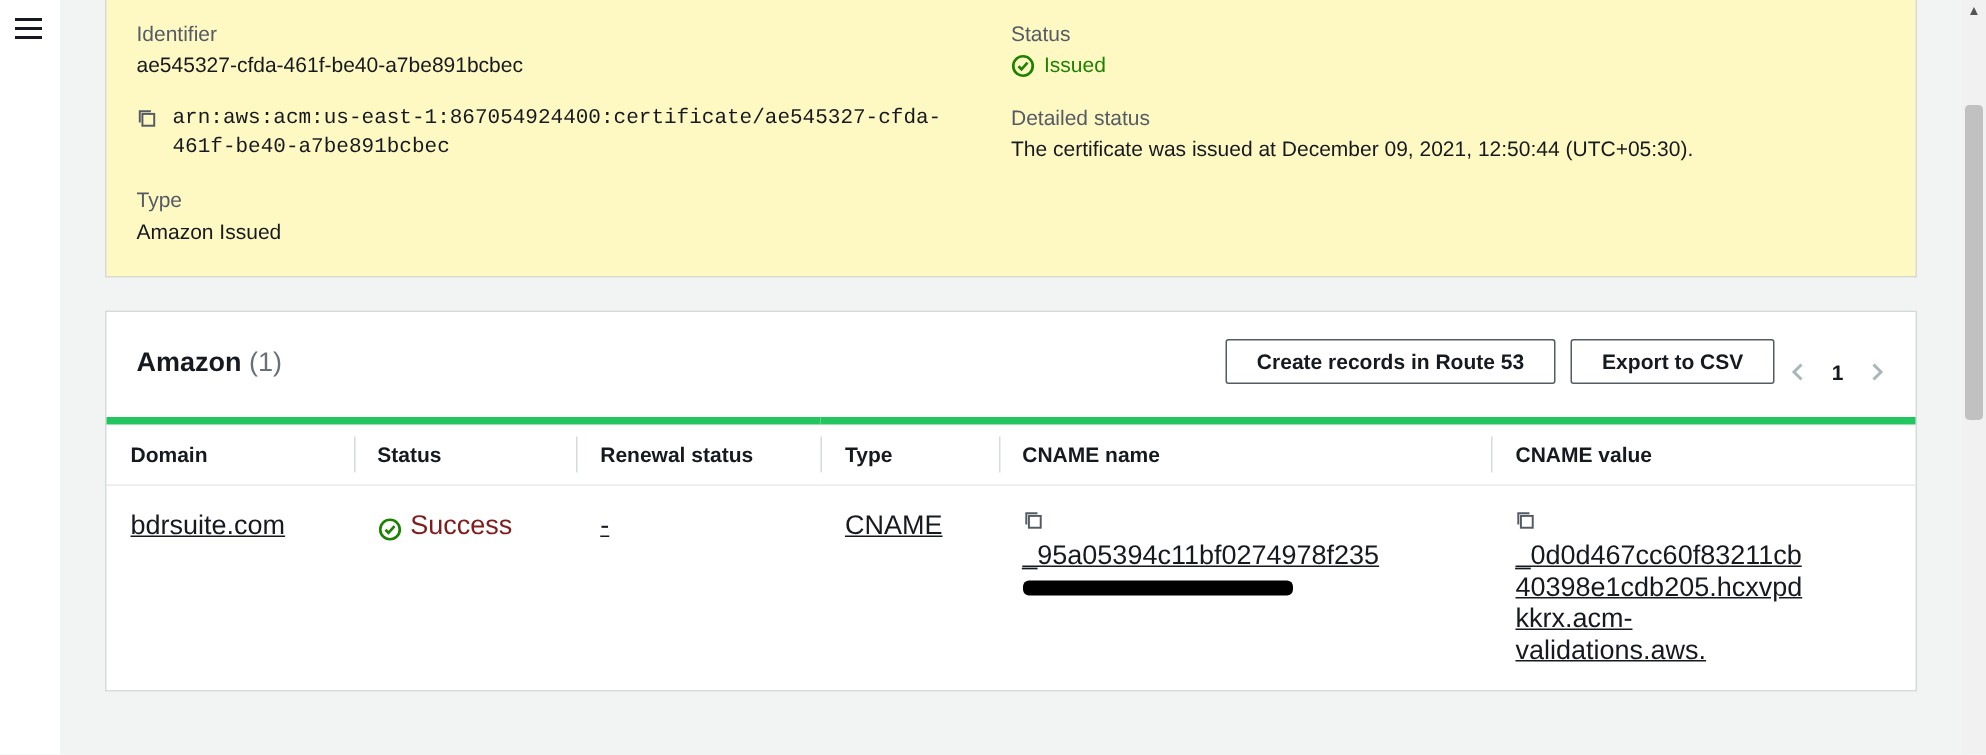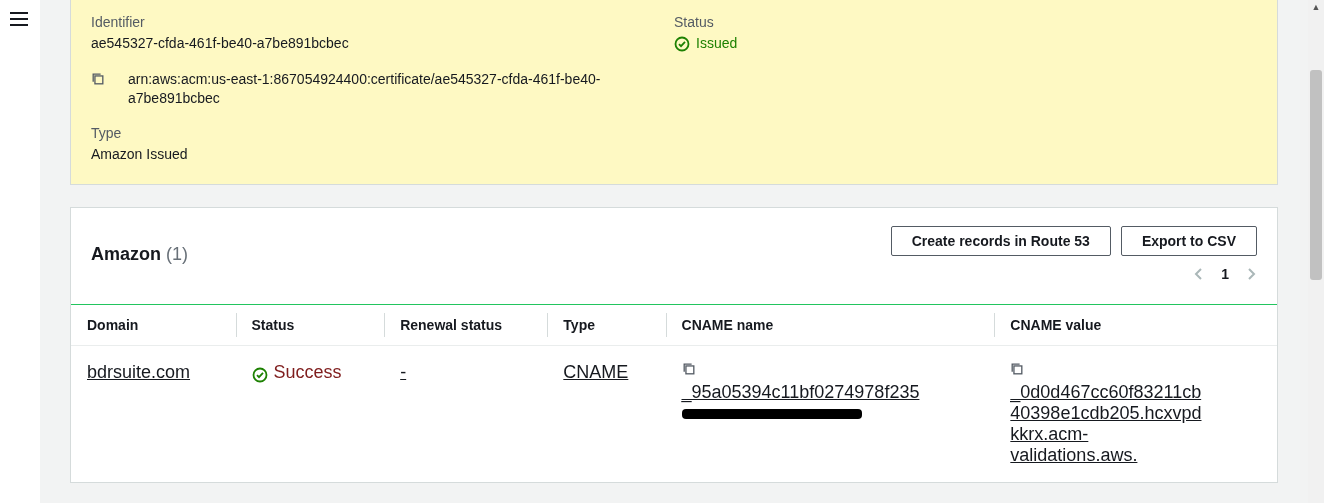--- a/index.html
+++ b/index.html
@@ -39,38 +39,38 @@
     display: flex;
     padding: 0 20px 20px 20px;
   }
   .col { flex: 1; padding-right: 20px; }
   .field { margin-top: 16px; }
   .field:first-child { margin-top: 14px; }
   .field-label { color: #545b64; font-size: 14px; margin-bottom: 4px; }
   .field-value { color: #16191f; font-size: 14px; line-height: 1.4; }
   .status-row { display: flex; align-items: center; gap: 6px; color: #1d8102; }
   .status-row svg { flex-shrink: 0; }
-  .copy-row { display: flex; align-items: flex-start; gap: 23px; }
+  .copy-row { display: flex; align-items: flex-start; gap: 10px; font-family: Liberation Mono, monospace; }
   .copy-row svg { flex-shrink: 0; margin-top: 2px; cursor: pointer; }
   .wrap { overflow-wrap: anywhere; }
 
   .panel2 {
     background: #fff;
     border: 1px solid #d5dbdb;
     margin-top: 22px;
   }
   .panel2-head {
     display: flex;
     align-items: center;
     justify-content: space-between;
     padding: 18px 20px 22px 20px;
   }
   .panel2-title { font-size: 18px; font-weight: 700; }
   .panel2-title .count { font-weight: 400; color: #687078; }
-  .panel2-actions { display: flex; flex-direction: column; align-items: flex-end; gap: 10px; }
+  .panel2-actions { display: flex; flex-direction: row; align-items: flex-end; gap: 10px; }
   .btn-row { display: flex; gap: 10px; }
   .btn {
     border: 1px solid #545b64;
     background: #fff;
     color: #16191f;
     font-weight: 700;
     font-size: 14px;
     padding: 6px 20px;
     border-radius: 2px;
     cursor: pointer;
@@ -80,21 +80,21 @@
   .pager svg { cursor: pointer; }
   .pager .disabled { color: #aab7b8; cursor: default; }
 
   table { width: 100%; border-collapse: collapse; }
   thead th {
     text-align: left;
     font-weight: 700;
     font-size: 14px;
     color: #16191f;
     padding: 12px 16px;
-    border-top: 1px solid #22c55e;
+    border-top: 5px solid #22c55e;
     border-bottom: 1px solid #eaeded;
     position: relative;
   }
   thead th + th::before {
     content: "";
     position: absolute;
     left: 0; top: 8px; bottom: 8px;
     width: 1px;
     background: #d5dbdb;
   }
@@ -167,20 +167,24 @@
         <div class="col">
           <div class="field">
             <div class="field-label">Status</div>
             <div class="field-value status-row">
               <svg width="16" height="16" viewBox="0 0 16 16">
                   <circle cx="8" cy="8" r="6.5" fill="none" stroke="#1d8102" stroke-width="1.8"></circle>
                   <path d="M5 8.2l2 2 4-4.4" fill="none" stroke="#1d8102" stroke-width="1.8"></path>
                 </svg>
               <span>Issued</span>
             </div>
+          </div>
+          <div class="field">
+            <div class="field-label">Detailed status</div>
+            <div class="field-value">The certificate was issued at December 09, 2021, 12:50:44 (UTC+05:30).</div>
           </div>
         </div>
       </div>
     </div>
 
     <div class="panel2">
       <div class="panel2-head">
         <div class="panel2-title">
           <span>Amazon</span>
           <span class="count">(1)</span>

